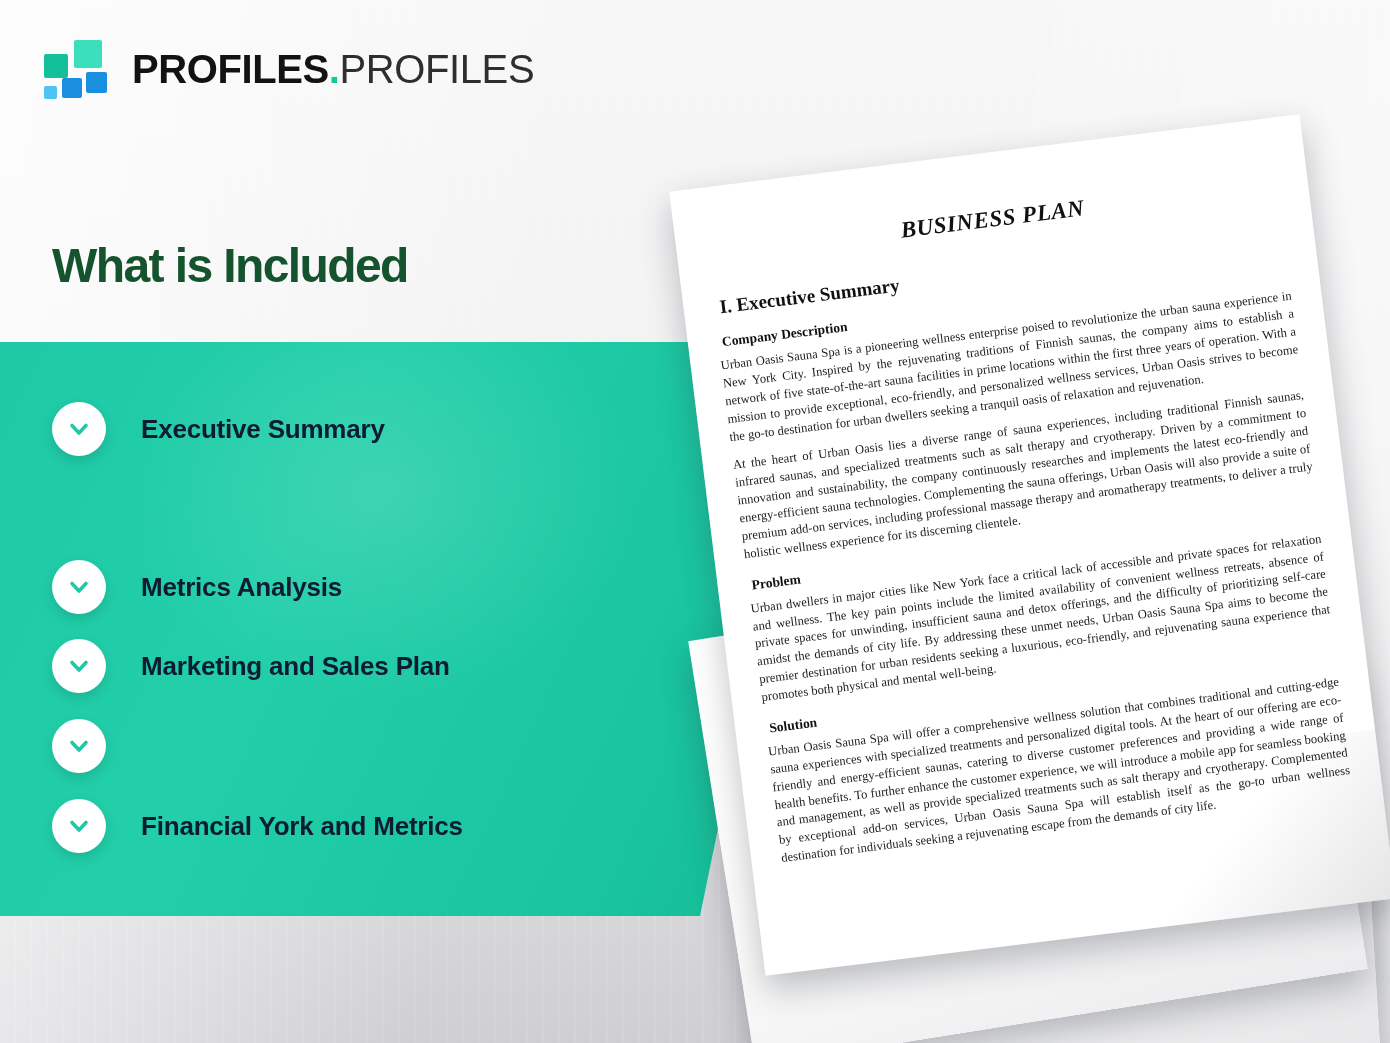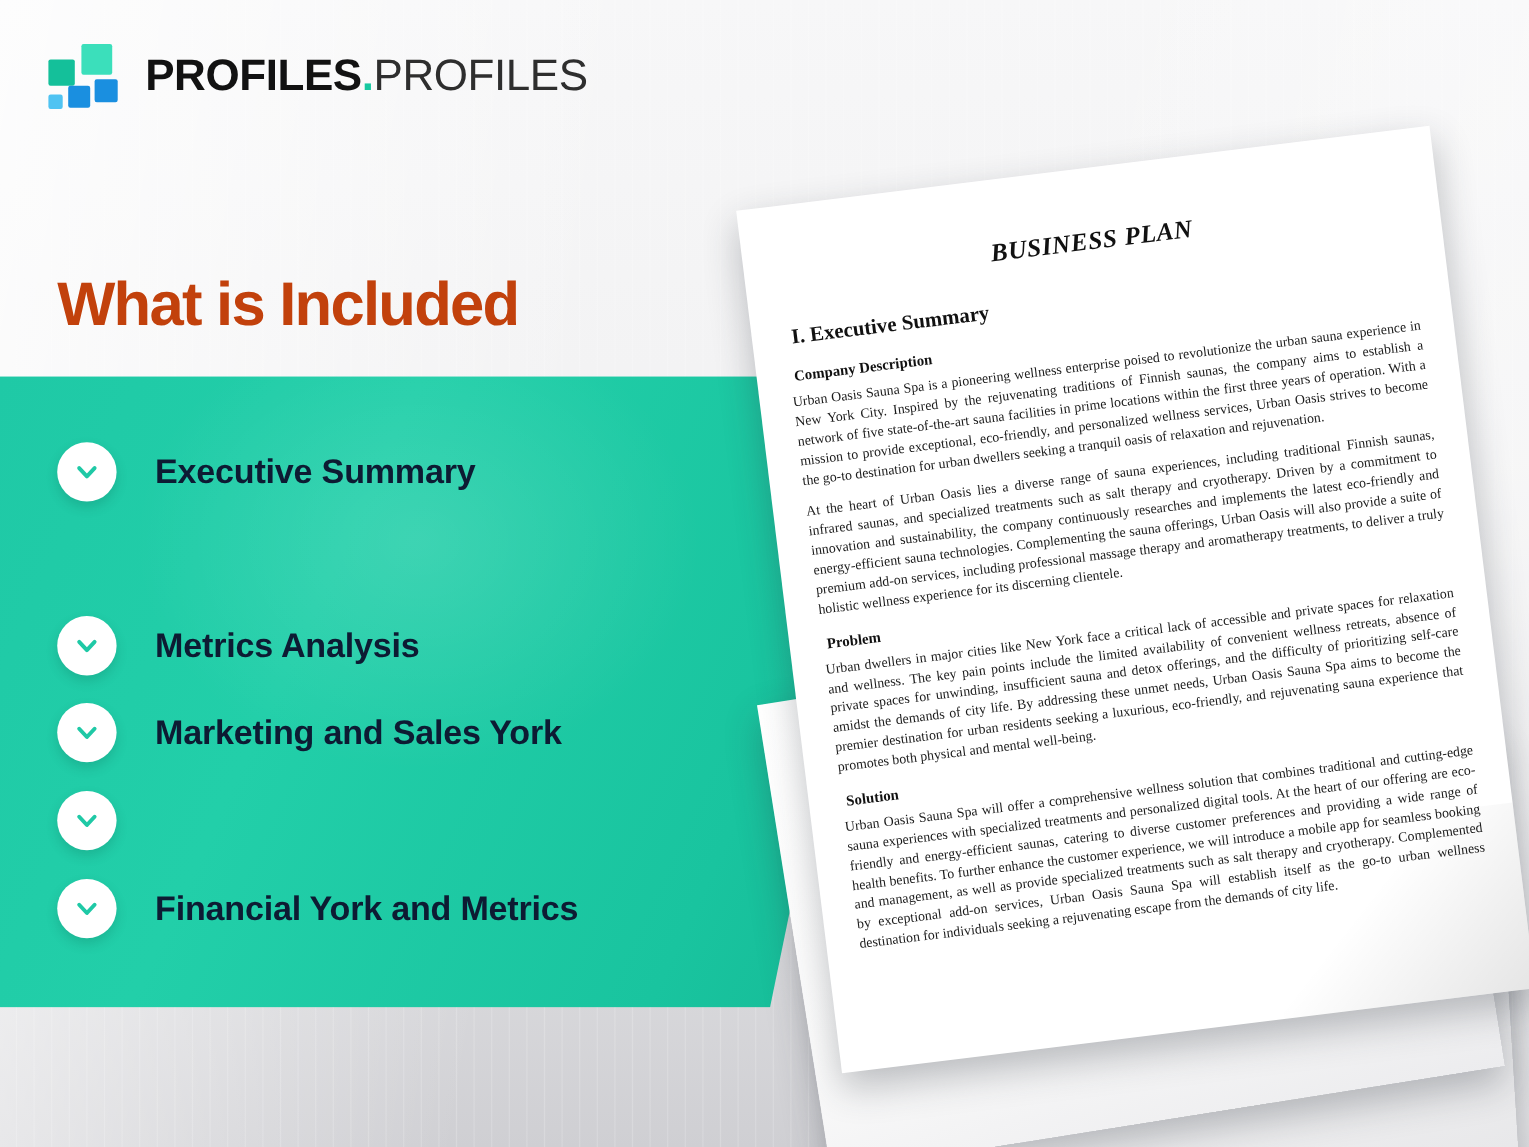--- a/index.html
+++ b/index.html
@@ -37,22 +37,22 @@
   .sq4{left:18px; top:38px; width:20px;height:20px;background:#1a8fe0;}
   .sq5{left:0px;  top:46px; width:13px;height:13px;background:#4fc3f2;}
   .logo-word{font-size:40px;letter-spacing:-.4px;line-height:1;white-space:nowrap;}
   .logo-word .b{font-weight:700;color:#121212;}
   .logo-word .dot{font-weight:700;color:#16c8a0;}
   .logo-word .l{font-weight:400;color:#2e2e2e;}
 
   
   .page-title{
     position:absolute;left:52px;top:210px;
-    font-size:56px;font-weight:700;letter-spacing:-1.6px;
-    color:#c2410c;line-height:1;white-space:nowrap;
+    font-size:48px;font-weight:700;letter-spacing:-1.6px;
+    color:#14532d;line-height:1;white-space:nowrap;
   }
 
   
   .teal-panel{
     position:absolute;left:0;top:342px;width:830px;height:574px;
     background:linear-gradient(115deg,#1fc9a6 0%, #22cfa9 35%, #19c49f 78%, #15b995 100%);
     clip-path:polygon(0 0, 818px 0, 700px 574px, 0 574px);
   }
   .teal-panel .glow{
     position:absolute;left:120px;top:-60px;width:520px;height:420px;
@@ -62,21 +62,21 @@
   
   .incl-list{position:absolute;left:0;top:342px;width:830px;height:574px;}
   .incl-item{position:absolute;left:52px;display:flex;align-items:center;gap:35px;}
   .chev-circle{
     width:54px;height:54px;border-radius:50%;background:#ffffff;
     box-shadow:0 5px 11px rgba(0,60,48,.17);
     display:flex;align-items:center;justify-content:center;flex:0 0 auto;
   }
   .chev-circle svg{display:block;}
   .incl-label{
-    font-size:31px;font-weight:700;color:#0d1b33;white-space:nowrap;letter-spacing:-.2px;
+    font-size:26px;font-weight:700;color:#0d1b33;white-space:nowrap;letter-spacing:-.2px;
   }
 
   
   .docs{position:absolute;left:640px;top:120px;width:760px;height:930px;}
   .sheet{
     position:absolute;background:#ffffff;
     box-shadow:0 14px 34px rgba(40,45,55,.30);
   }
   
   .sheet-back{
@@ -179,21 +179,21 @@
       </span>
       <span class="incl-label">Metrics Analysis</span>
     </div>
 
     <div class="incl-item" style="top:297px">
       <span class="chev-circle">
         <svg width="30" height="30" viewBox="0 0 30 30" aria-hidden="true">
             <path d="M8 11.5 L15 19 L22 11.5" fill="none" stroke="#1fc9a6" stroke-width="3.6" stroke-linecap="round" stroke-linejoin="round"></path>
           </svg>
       </span>
-      <span class="incl-label">Marketing and Sales York</span>
+      <span class="incl-label">Marketing and Sales Plan</span>
     </div>
 
     <div class="incl-item" style="top:377px">
       <span class="chev-circle">
         <svg width="30" height="30" viewBox="0 0 30 30" aria-hidden="true">
             <path d="M8 11.5 L15 19 L22 11.5" fill="none" stroke="#1fc9a6" stroke-width="3.6" stroke-linecap="round" stroke-linejoin="round"></path>
           </svg>
       </span>
     </div>
 

